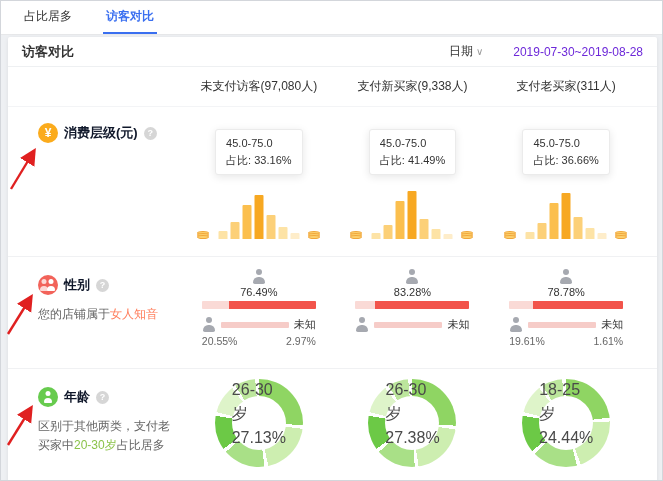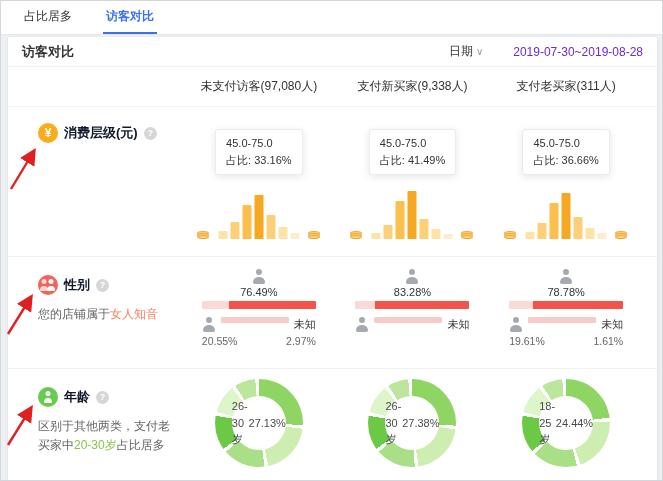--- a/index.html
+++ b/index.html
@@ -62,28 +62,28 @@
 
   
   .gender-inner { width:114px; margin:12px auto 0; }
   .g-person { position:relative; width:14px; height:15px; margin:0 auto; }
   .g-person.small { margin:0; flex:0 0 14px; }
   .p-head { position:absolute; top:0; left:50%; transform:translateX(-50%); width:6px; height:6px; border-radius:50%; background:#a6a9b0; }
   .p-body { position:absolute; bottom:0; left:50%; transform:translateX(-50%); width:12px; height:7px; border-radius:6px 6px 2px 2px; background:#a6a9b0; }
   .g-top-pct { text-align:center; font-size:11px; color:#333; margin:2px 0 3px; }
   .g-bar { height:8px; background:#fadad6; border-radius:1px; overflow:hidden; display:flex; }
   .g-fill { height:100%; background:#f2544b; margin-left:auto; }
-  .g-bottom { display:flex; gap:5px; margin-top:8px; }
+  .g-bottom { display:flex; align-items:center; gap:5px; margin-top:8px; }
   .g-bar2 { flex:1; height:6px; background:#f6ccc8; border-radius:1px; }
   .g-unknown { font-size:11px; color:#333; white-space:nowrap; }
   .g-nums { display:flex; justify-content:space-between; margin-top:3px; font-size:10.5px; color:#666; }
 
   
   .donut { position:relative; width:88px; height:88px; border-radius:50%; margin:10px auto 0; }
-  .donut-hole { position:absolute; inset:17px; background:#fff; border-radius:50%; display:flex; align-items:center; justify-content:space-between; font-size:11px; color:#4a4a4a; line-height:1.5; }
+  .donut-hole { position:absolute; inset:17px; background:#fff; border-radius:50%; display:flex; flex-direction:column; align-items:center; justify-content:flex-end; font-size:16px; color:#4a4a4a; line-height:1.5; }
 
   
   .arrows { position:absolute; inset:0; pointer-events:none; z-index:9; }
 </style>
 </head>
 <body>
 
 <div class="page">
 
   <div class="tabbar">

